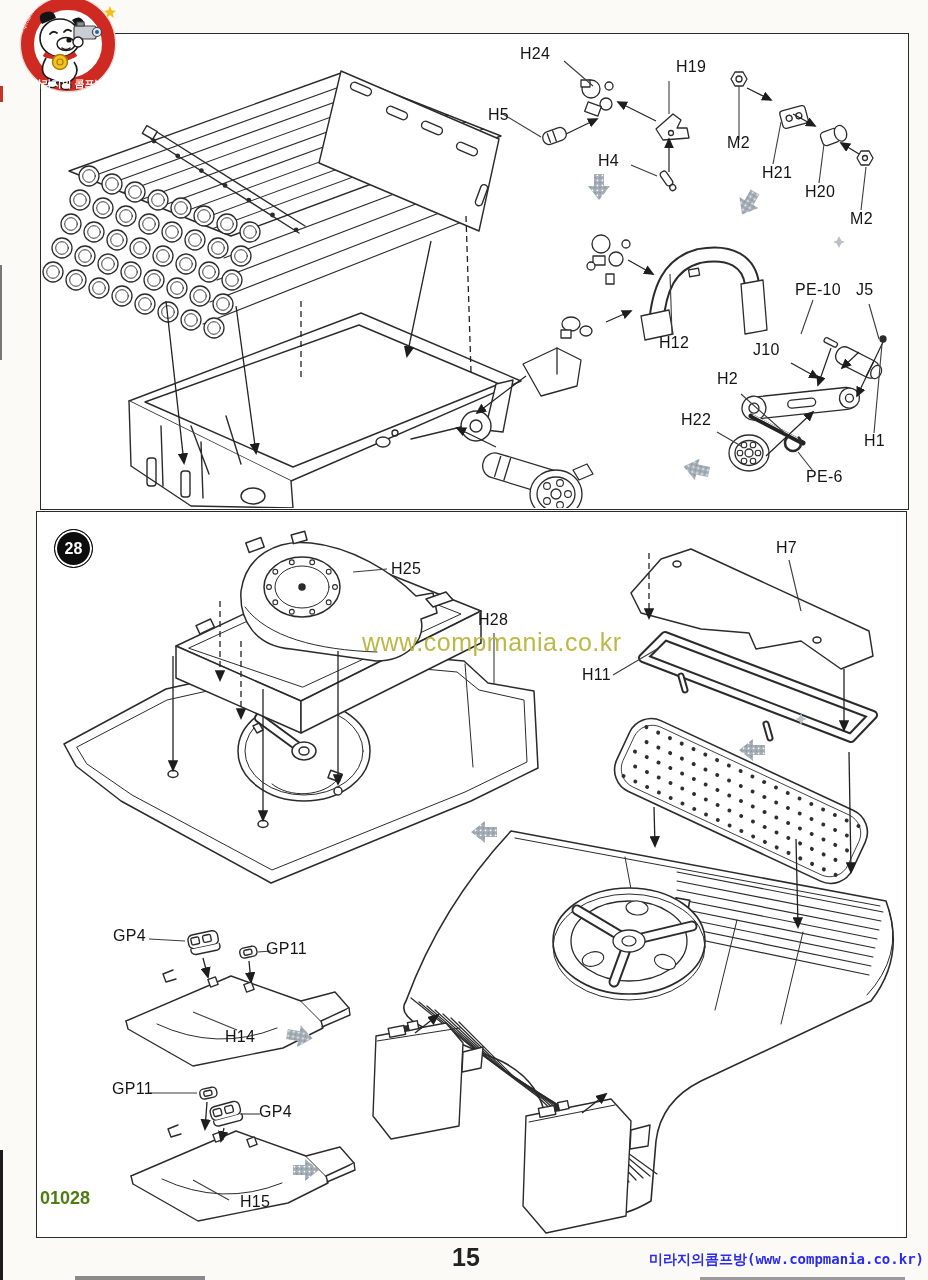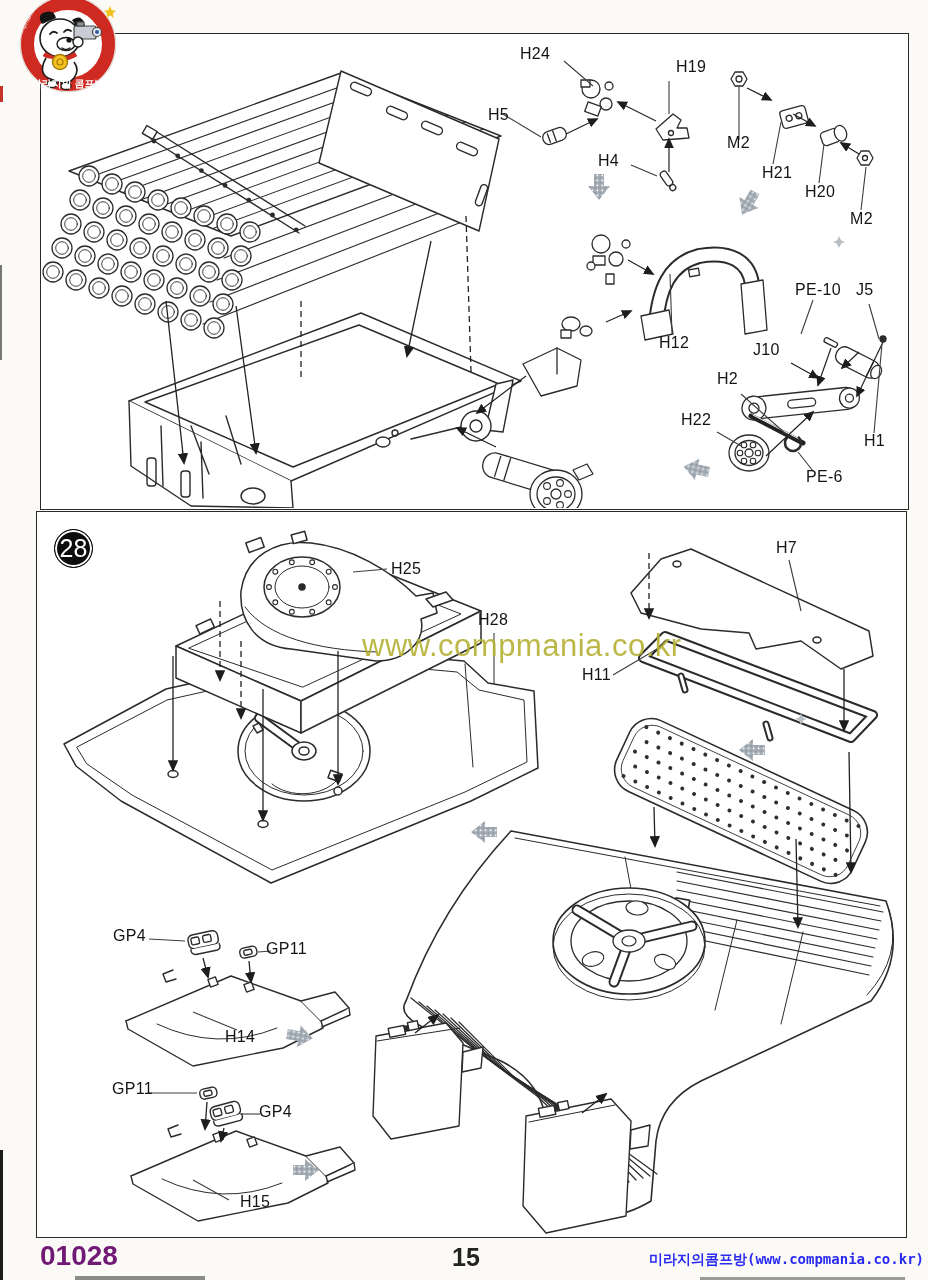--- a/index.html
+++ b/index.html
@@ -3,23 +3,23 @@
 <meta charset="utf-8">
 <style>
   html,body{margin:0;padding:0}
   body{width:928px;height:1280px;position:relative;background:#fbfaf6;
        font-family:"Liberation Sans",sans-serif;overflow:hidden}
   .panel{position:absolute;background:#fff;border:1.6px solid #2a2a2a;box-sizing:border-box}
   .panel svg{position:absolute;left:0;top:0}
   .plabel{position:absolute;font-size:16px;color:#141414;white-space:nowrap;letter-spacing:.3px}
   .badge{position:absolute;left:54px;top:529px;width:37px;height:37px;border-radius:50%;
          background:#0d0d0d;border:1.5px solid #000;box-shadow:inset 0 0 0 2px #fff;
-         color:#fff;font-size:25px;font-weight:normal;display:flex;align-items:center;justify-content:center}
-  .wm{position:absolute;left:362px;top:628px;font-size:31px;color:#b6b238;letter-spacing:.5px;opacity:.92}
-  .kitno{position:absolute;left:40px;top:1240px;font-size:28px;font-weight:bold;color:#701a75}
+         color:#fff;font-size:16px;font-weight:bold;display:flex;align-items:center;justify-content:center}
+  .wm{position:absolute;left:362px;top:628px;font-size:25px;color:#b6b238;letter-spacing:.5px;opacity:.92}
+  .kitno{position:absolute;left:40px;top:1188px;font-size:18px;font-weight:bold;color:#4d7c0f}
   .pageno{position:absolute;left:452px;top:1243px;font-size:25px;font-weight:bold;color:#222}
   .credit{position:absolute;right:4px;top:1251px;font-size:14px;font-weight:bold;color:#2a2af0;
           font-family:"DejaVu Sans Mono","Liberation Mono",monospace}
   .artifact{position:absolute}
   svg text{font-family:"Liberation Sans",sans-serif}
 </style>
 </head>
 <body>
 
 <div class="panel" style="left:40px;top:33px;width:869px;height:477px">

